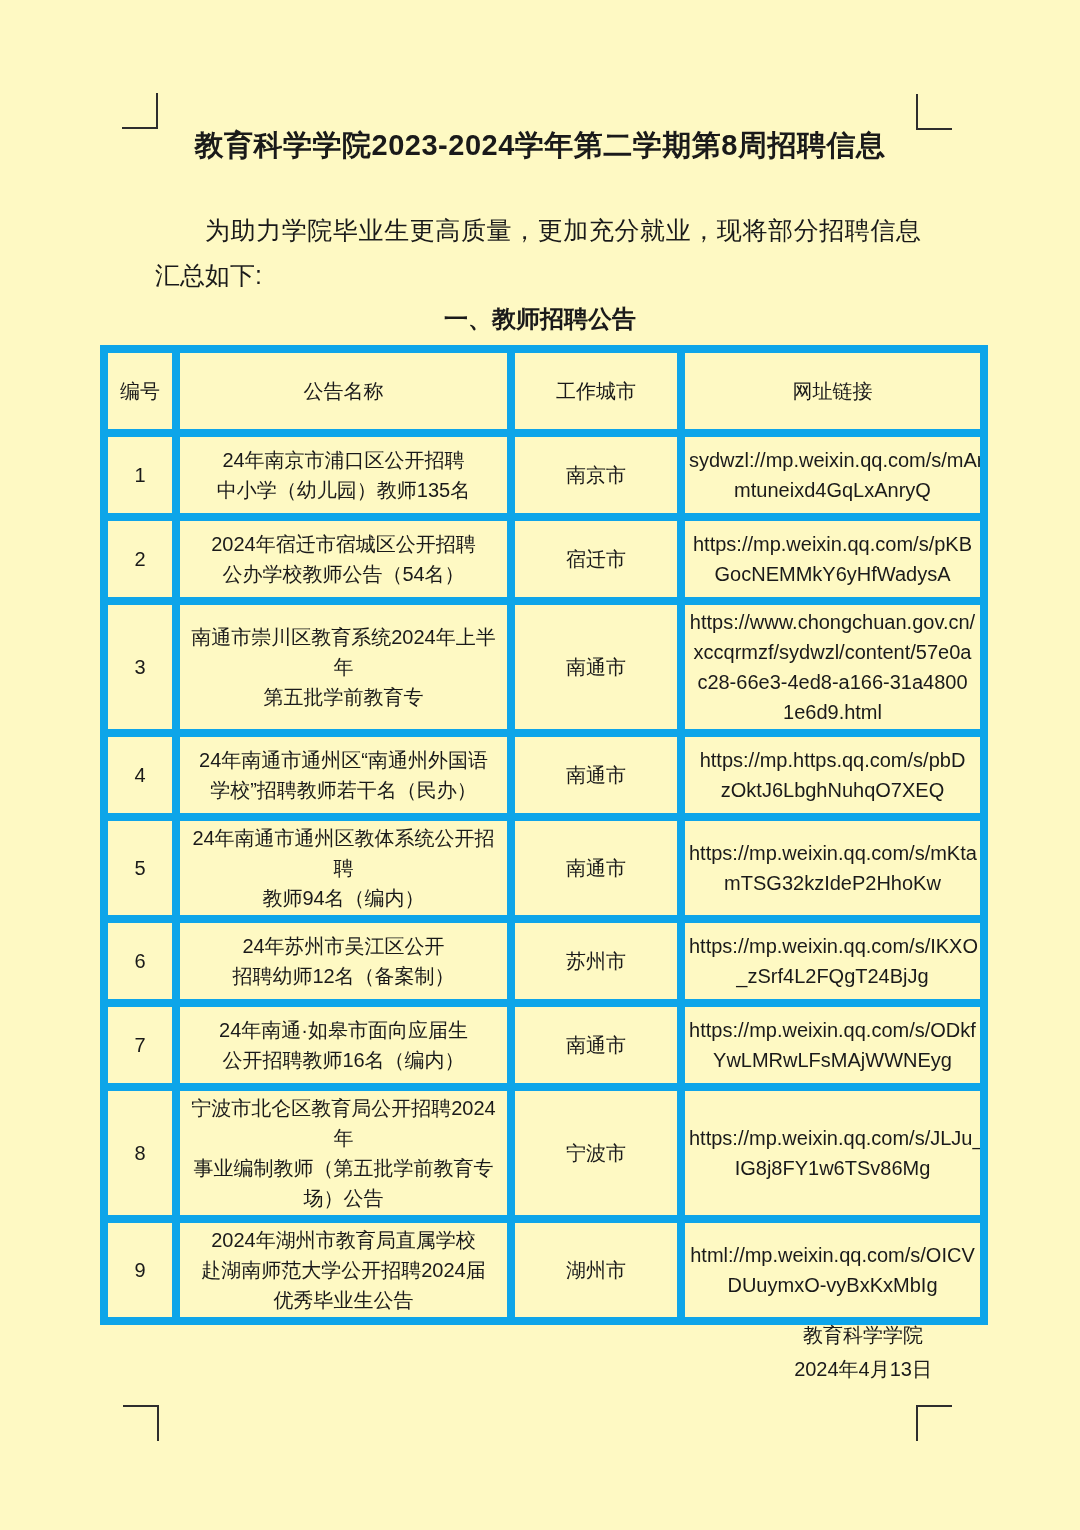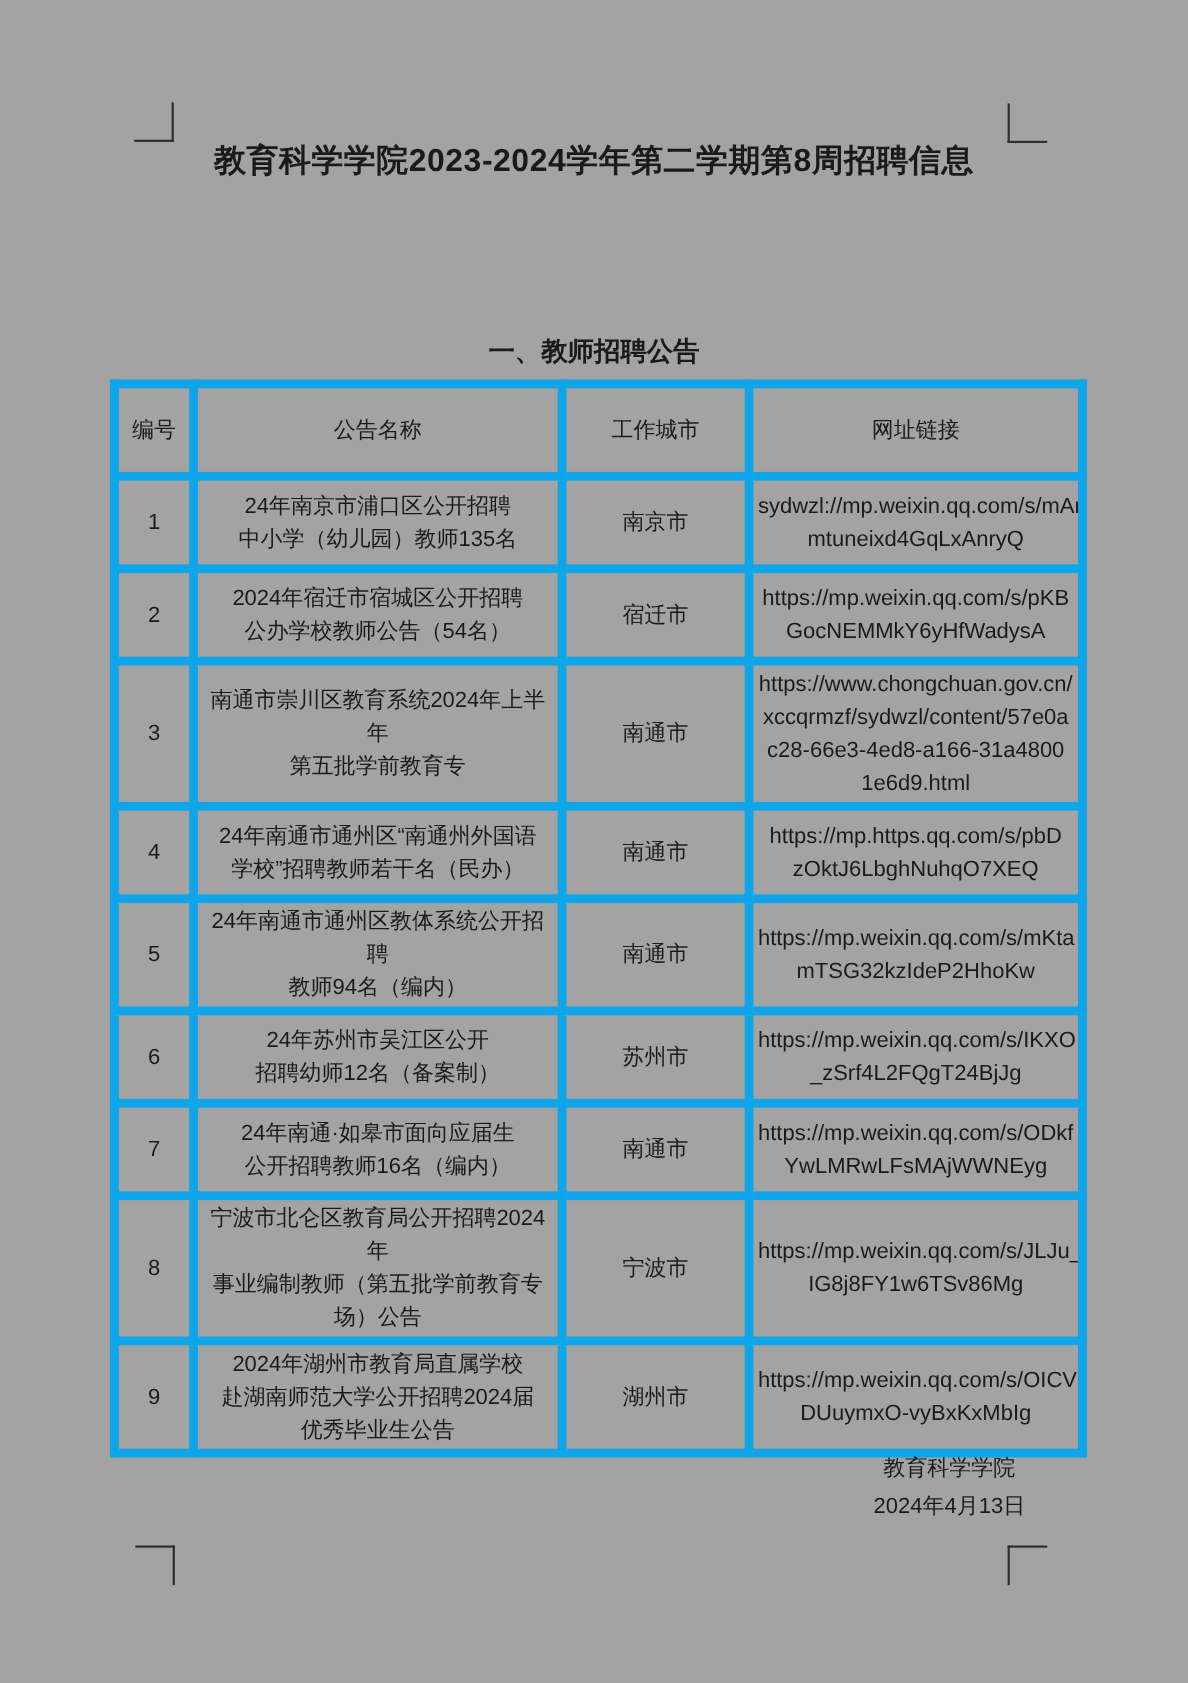--- a/index.html
+++ b/index.html
@@ -5,21 +5,21 @@
   html,body{margin:0;padding:0;}
   body{
     font-family:"Liberation Sans","DejaVu Sans",sans-serif;
     background:#ffffff;
     color:#1a1a1a;
   }
   .page{
     position:relative;
     width:1080px;
     height:1530px;
-    background:#a3a3a3;
+    background:#fef9c3;
     overflow:hidden;
   }
   
   .crop{position:absolute;width:34px;height:34px;}
   .crop.tl{left:122px;top:93px;border-right:2px solid #2e2e2e;border-bottom:2px solid #2e2e2e;}
   .crop.tr{left:916px;top:94px;border-left:2px solid #2e2e2e;border-bottom:2px solid #2e2e2e;}
   .crop.bl{left:123px;top:1405px;border-right:2px solid #2e2e2e;border-top:2px solid #2e2e2e;}
   .crop.br{left:916px;top:1405px;border-left:2px solid #2e2e2e;border-top:2px solid #2e2e2e;}
 
   .doc-title{
@@ -84,20 +84,21 @@
 
 <div class="page">
 
   <div class="crop tl"></div>
   <div class="crop tr"></div>
   <div class="crop bl"></div>
   <div class="crop br"></div>
 
   <div class="doc-title">教育科学学院2023-2024学年第二学期第8周招聘信息</div>
 
+  <div class="intro">为助力学院毕业生更高质量，更加充分就业，现将部分招聘信息汇总如下:</div>
 
   <div class="section-heading">一、教师招聘公告</div>
 
   <table class="recruit">
     <colgroup>
       <col style="width:72px">
       <col style="width:335px">
       <col style="width:170px">
       <col style="width:303px">
     </colgroup>
@@ -174,21 +175,21 @@
       <td>宁波市</td>
       <td>https://mp.weixin.qq.com/s/JLJu_
 IG8j8FY1w6TSv86Mg</td>
     </tr>
     <tr class="r-med">
       <td>9</td>
       <td>2024年湖州市教育局直属学校
 赴湖南师范大学公开招聘2024届
 优秀毕业生公告</td>
       <td>湖州市</td>
-      <td>https://mp.weixin.qq.com/s/OICV
+      <td>html://mp.weixin.qq.com/s/OICV
 DUuymxO-vyBxKxMbIg</td>
     </tr>
   </tbody>
     </table>
 
   <div class="signature">
     <div>教育科学学院</div>
     <div>2024年4月13日</div>
   </div>
 

